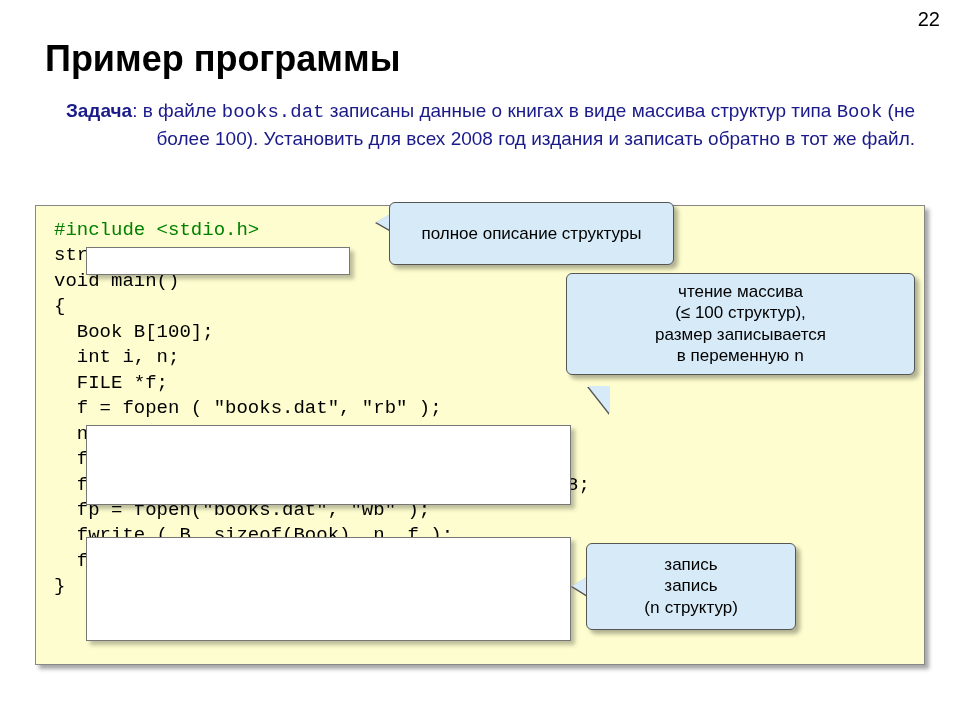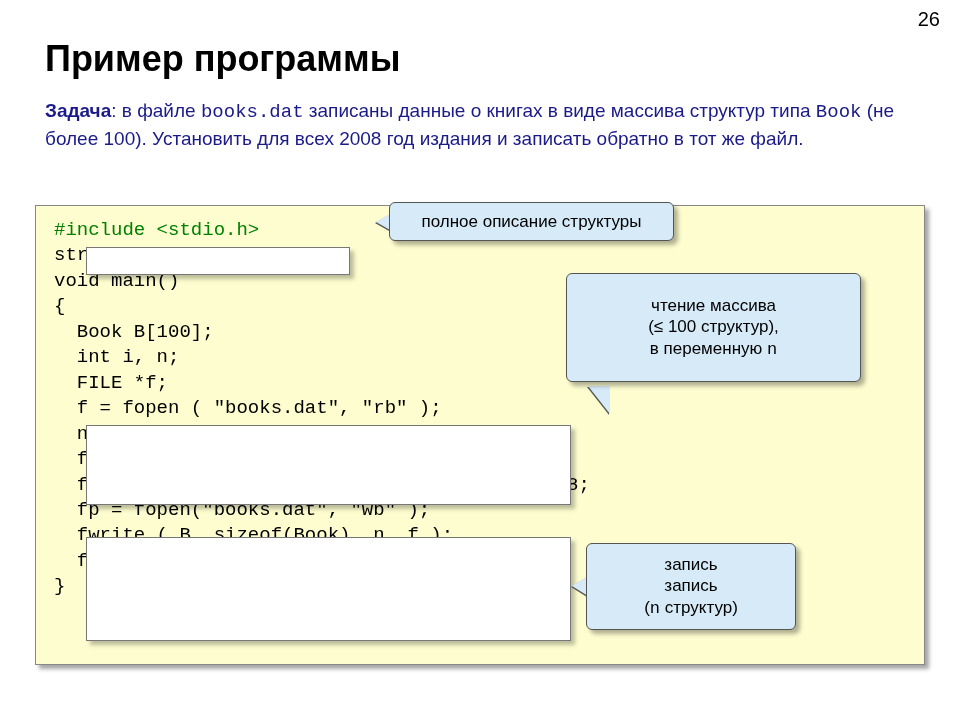--- a/index.html
+++ b/index.html
@@ -28,20 +28,21 @@
     color: #000;
   }
   .task {
     position: absolute;
     top: 98px;
     left: 45px;
     right: 45px;
     font-size: 19px;
     color: #1a1a8a;
     line-height: 1.4;
+    text-align: right;
   }
   .task .mono { font-family: "Courier New", monospace; }
 
   .code-panel {
     position: absolute;
     top: 205px;
     left: 35px;
     width: 890px;
     height: 460px;
     background: #fdfdcf;
@@ -86,28 +87,28 @@
 
   
   .callout {
     position: absolute;
     background: #d6eaf7;
     border: 1px solid #555;
     box-shadow: 4px 4px 4px rgba(0,0,0,0.3);
     border-radius: 6px;
     font-size: 17px;
     text-align: center;
-    padding: 8px 14px;
+    padding: 20px 14px;
     color: #000;
     line-height: 1.25;
   }
   .callout .mono { font-family: "Courier New", monospace; }
 
   .call1 { top: -4px; left: 353px; width: 285px; }
-  .call2 { top: 67px; left: 530px; width: 295px; padding: 21px 16px; }
+  .call2 { top: 67px; left: 530px; width: 349px; padding: 7px 16px; }
   .call3 { top: 337px; left: 550px; width: 210px; padding: 10px 28px; }
 
   
   .tail {
     position: absolute;
     width: 0; height: 0;
     border-style: solid;
   }
   .tail1 { 
     top: 8px; left: 340px;
@@ -125,21 +126,21 @@
   .tail3 { 
     top: 370px; left: 536px;
     border-width: 10px 16px 10px 0;
     border-color: transparent #d6eaf7 transparent transparent;
     filter: drop-shadow(-1px 1px 0 #555);
   }
 </style>
 </head>
 <body>
 
-<div class="page-num">26</div>
+<div class="page-num">22</div>
 
 <div class="slide-title">Пример программы</div>
 
 <div class="task">
   <b><span>Задача</span></b><span>: в файле </span><span class="mono">books.dat</span><span> записаны данные о книгах в виде массива структур типа </span><span class="mono">Book</span><span> (не более 100). Установить для всех 2008 год издания и записать обратно в тот же файл.</span>
 </div>
 
 <div class="code-panel">
 
   <div class="frame-struct"></div>
@@ -162,20 +163,21 @@
 <span>  fclose ( f );</span>
 <span>}</span></pre>
 
   <div class="tail tail1"></div>
   <div class="callout call1">полное описание структуры</div>
 
   <div class="tail tail2"></div>
   <div class="callout call2">
     <div>чтение массива</div>
     <div>(≤ 100 структур),</div>
+    <div>размер записывается</div>
     <div><span>в переменную </span><span class="mono">n</span></div>
   </div>
 
   <div class="tail tail3"></div>
   <div class="callout call3">
     <div>запись</div>
     <div>запись</div>
     <div><span>(</span><span class="mono">n</span><span> структур)</span></div>
   </div>
 

